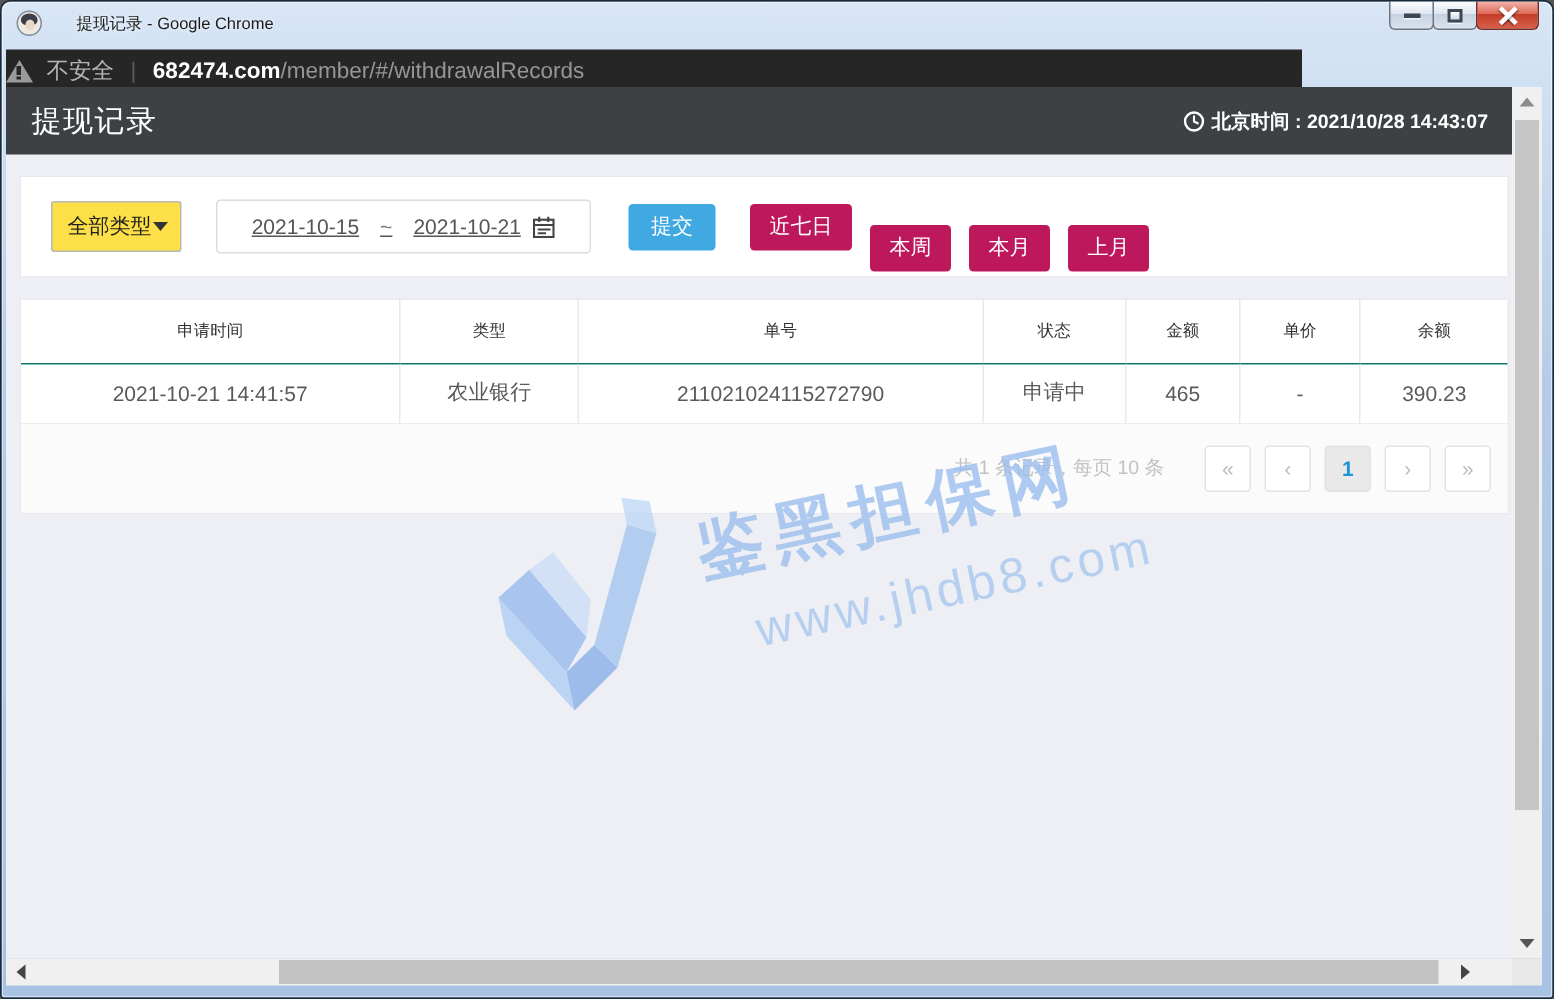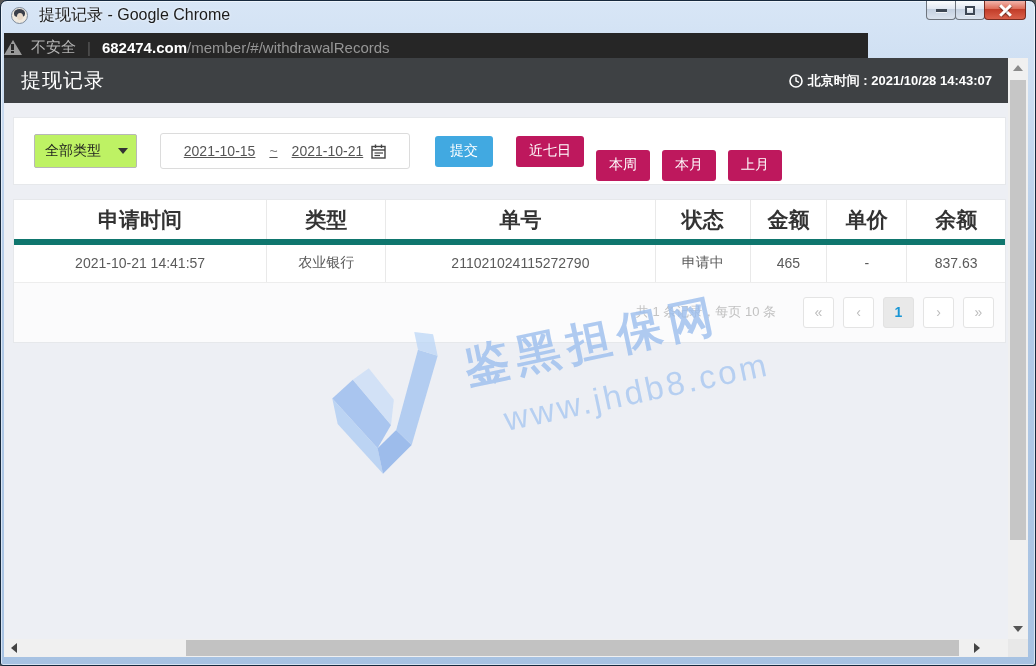--- a/index.html
+++ b/index.html
@@ -13,21 +13,21 @@
     border:1px solid #1d3least; border:1px solid #17293d;
     border-radius:7px 7px 3px 3px;
     box-shadow:inset 0 0 0 1px rgba(255,255,255,.55);
   }
 
   
   .titlebar { position:absolute; left:2px; top:1px; right:2px; height:28px; display:flex; align-items:center; padding-left:9px; }
   .favicon { width:17px; height:17px; border-radius:50%; background:#efe9df; border:1px solid #7e8c9d; position:relative; overflow:hidden; flex:0 0 auto; }
   .favicon i { position:absolute; left:2px; right:2px; top:1px; height:8px; border-radius:50% 50% 40% 40%; background:#3a3f49; }
   .favicon u { position:absolute; left:5px; top:5px; width:6px; height:7px; border-radius:50%; background:#e8d9c8; }
-  .win-title { margin-left:11px; font-size:16px; color:#1b1b1b; text-shadow:0 0 3px rgba(255,255,255,.9); }
+  .win-title { margin-left:23px; font-size:11px; color:#1b1b1b; text-shadow:0 0 3px rgba(255,255,255,.9); }
   .win-controls { position:absolute; right:8px; top:0; display:flex; }
   .win-btn {
     width:30px; height:19px; border:1px solid #6e757e; border-top:none; margin-left:-1px;
     background:linear-gradient(#fbfcfd,#dfe7f2 45%,#c4d0e0 46%,#dbe4ef);
     border-radius:0 0 4px 4px; display:flex; align-items:center; justify-content:center; position:relative;
   }
   .win-btn.close { width:42px; background:linear-gradient(#f2b5ab,#dd6a56 45%,#c23c28 46%,#d9604b); border-color:#7a2c20; }
   .glyph-min { width:11px; height:3px; background:#3d4754; box-shadow:0 1px 0 rgba(255,255,255,.7); }
   .glyph-restore { width:10px; height:9px; border:2px solid #3d4754; background:linear-gradient(#fff,#cfd9e6); box-shadow:0 1px 0 rgba(255,255,255,.7); }
   .glyph-close { position:relative; width:13px; height:13px; }
@@ -47,35 +47,35 @@
 
   
   .main { position:absolute; left:4px; top:58px; width:1004px; height:581px; background:#edeff4; overflow:hidden; }
   .page-header { position:absolute; left:0; top:0; width:100%; height:45px; background:#3e4144; display:flex; align-items:center; justify-content:space-between; padding:0 16px 0 17px; }
   .page-title { color:#fff; font-size:20px; letter-spacing:1px; }
   .bj-time { display:flex; align-items:center; color:#fff; font-size:13px; font-weight:bold; }
   .bj-time svg { margin-right:5px; }
 
   
   .filter-card { position:absolute; left:9px; top:59px; width:993px; height:68px; background:#fff; border:1px solid #e6e8eb; display:flex; align-items:center; padding-left:20px; }
-  .type-select { width:103px; height:34px; border:1px solid #b8b8b8; border-radius:2px; background:#bef264; display:flex; align-items:center; justify-content:space-between; padding:0 8px 0 10px; font-size:14px; color:#1f1f1f; }
+  .type-select { width:87px; height:34px; border:1px solid #b8b8b8; border-radius:2px; background:#fde047; display:flex; align-items:center; justify-content:space-between; padding:0 8px 0 10px; font-size:14px; color:#1f1f1f; }
   .chev { width:0; height:0; border-left:5px solid transparent; border-right:5px solid transparent; border-top:6px solid #333; }
   .date-range { margin-left:23px; width:250px; height:36px; border:1px solid #dcdcdc; border-radius:3px; display:flex; align-items:center; justify-content:center; font-size:14px; color:#555;text-decoration:underline; }
   .date-range .tilde { margin:0 14px; color:#777; }
   .date-range svg { margin-left:8px; }
   .btn { height:31px; border:none; border-radius:3px; color:#fff; font-size:14px; padding:0 13px; font-family:inherit; }
   .btn-submit { background:#41a9e1; margin-left:25px; padding:0 15px; }
   .btn-quick { background:#be185d; }
   .btn-q1 { margin-left:23px; } .btn-q2,.btn-q3,.btn-q4 { margin-left:12px;margin-top:28px; }
 
   .table-card { position:absolute; left:9px; top:141px; width:993px; background:#fff; border:1px solid #e6e8eb; }
   table.records { width:100%; border-collapse:collapse; table-layout:fixed; }
   .records col.c1{width:25.5%} .records col.c2{width:12%} .records col.c3{width:27.2%}
   .records col.c4{width:9.6%} .records col.c5{width:7.7%} .records col.c6{width:8.1%} .records col.c7{width:9.9%}
-  .records th { height:42px; font-size:21px; color:#333; font-weight:bold; border-right:1px solid #e9e9e9; border-bottom:6px solid #0f766e; text-align:center; }
+  .records th { height:42px; font-size:11px; color:#333; font-weight:normal; border-right:1px solid #e9e9e9; border-bottom:1px solid #0f766e; text-align:center; }
   .records th:last-child,.records td:last-child { border-right:none; }
   .records td { height:40px; font-size:14px; color:#5a5a5a; border-right:1px solid #e9e9e9; border-bottom:1px solid #ededed; text-align:center; background:#fff; }
   .card-footer { height:59px; background:#fbfbfc; display:flex; align-items:center; justify-content:flex-end; padding-right:11px; }
   .page-summary { font-size:13px; color:#c2c2c2; margin-right:18px; }
   .pager { display:flex; }
   .page-btn { width:31px; height:31px; margin-left:9px; background:#fff; border:1px solid #e4e4e4; border-radius:3px; display:flex; align-items:center; justify-content:center; font-size:14px; color:#bdbdbd; }
   .page-btn.active { background:#e9e9e9; border-color:#e2e2e2; color:#1a96d5; font-weight:bold; }
 
   
   .watermark { position:absolute; left:318px; top:248px; display:flex; align-items:flex-start; transform:rotate(-12deg); pointer-events:none; opacity:.8; }
@@ -189,21 +189,21 @@
           </tr>
         </thead>
         <tbody>
           <tr>
             <td>2021-10-21 14:41:57</td>
             <td>农业银行</td>
             <td>211021024115272790</td>
             <td>申请中</td>
             <td>465</td>
             <td>-</td>
-            <td>837.63</td>
+            <td>390.23</td>
           </tr>
         </tbody>
       </table>
       <div class="card-footer">
         <span class="page-summary">共 1 条记录，每页 10 条</span>
         <div class="pager">
           <div class="page-btn">«</div>
           <div class="page-btn">‹</div>
           <div class="page-btn active">1</div>
           <div class="page-btn">›</div>

